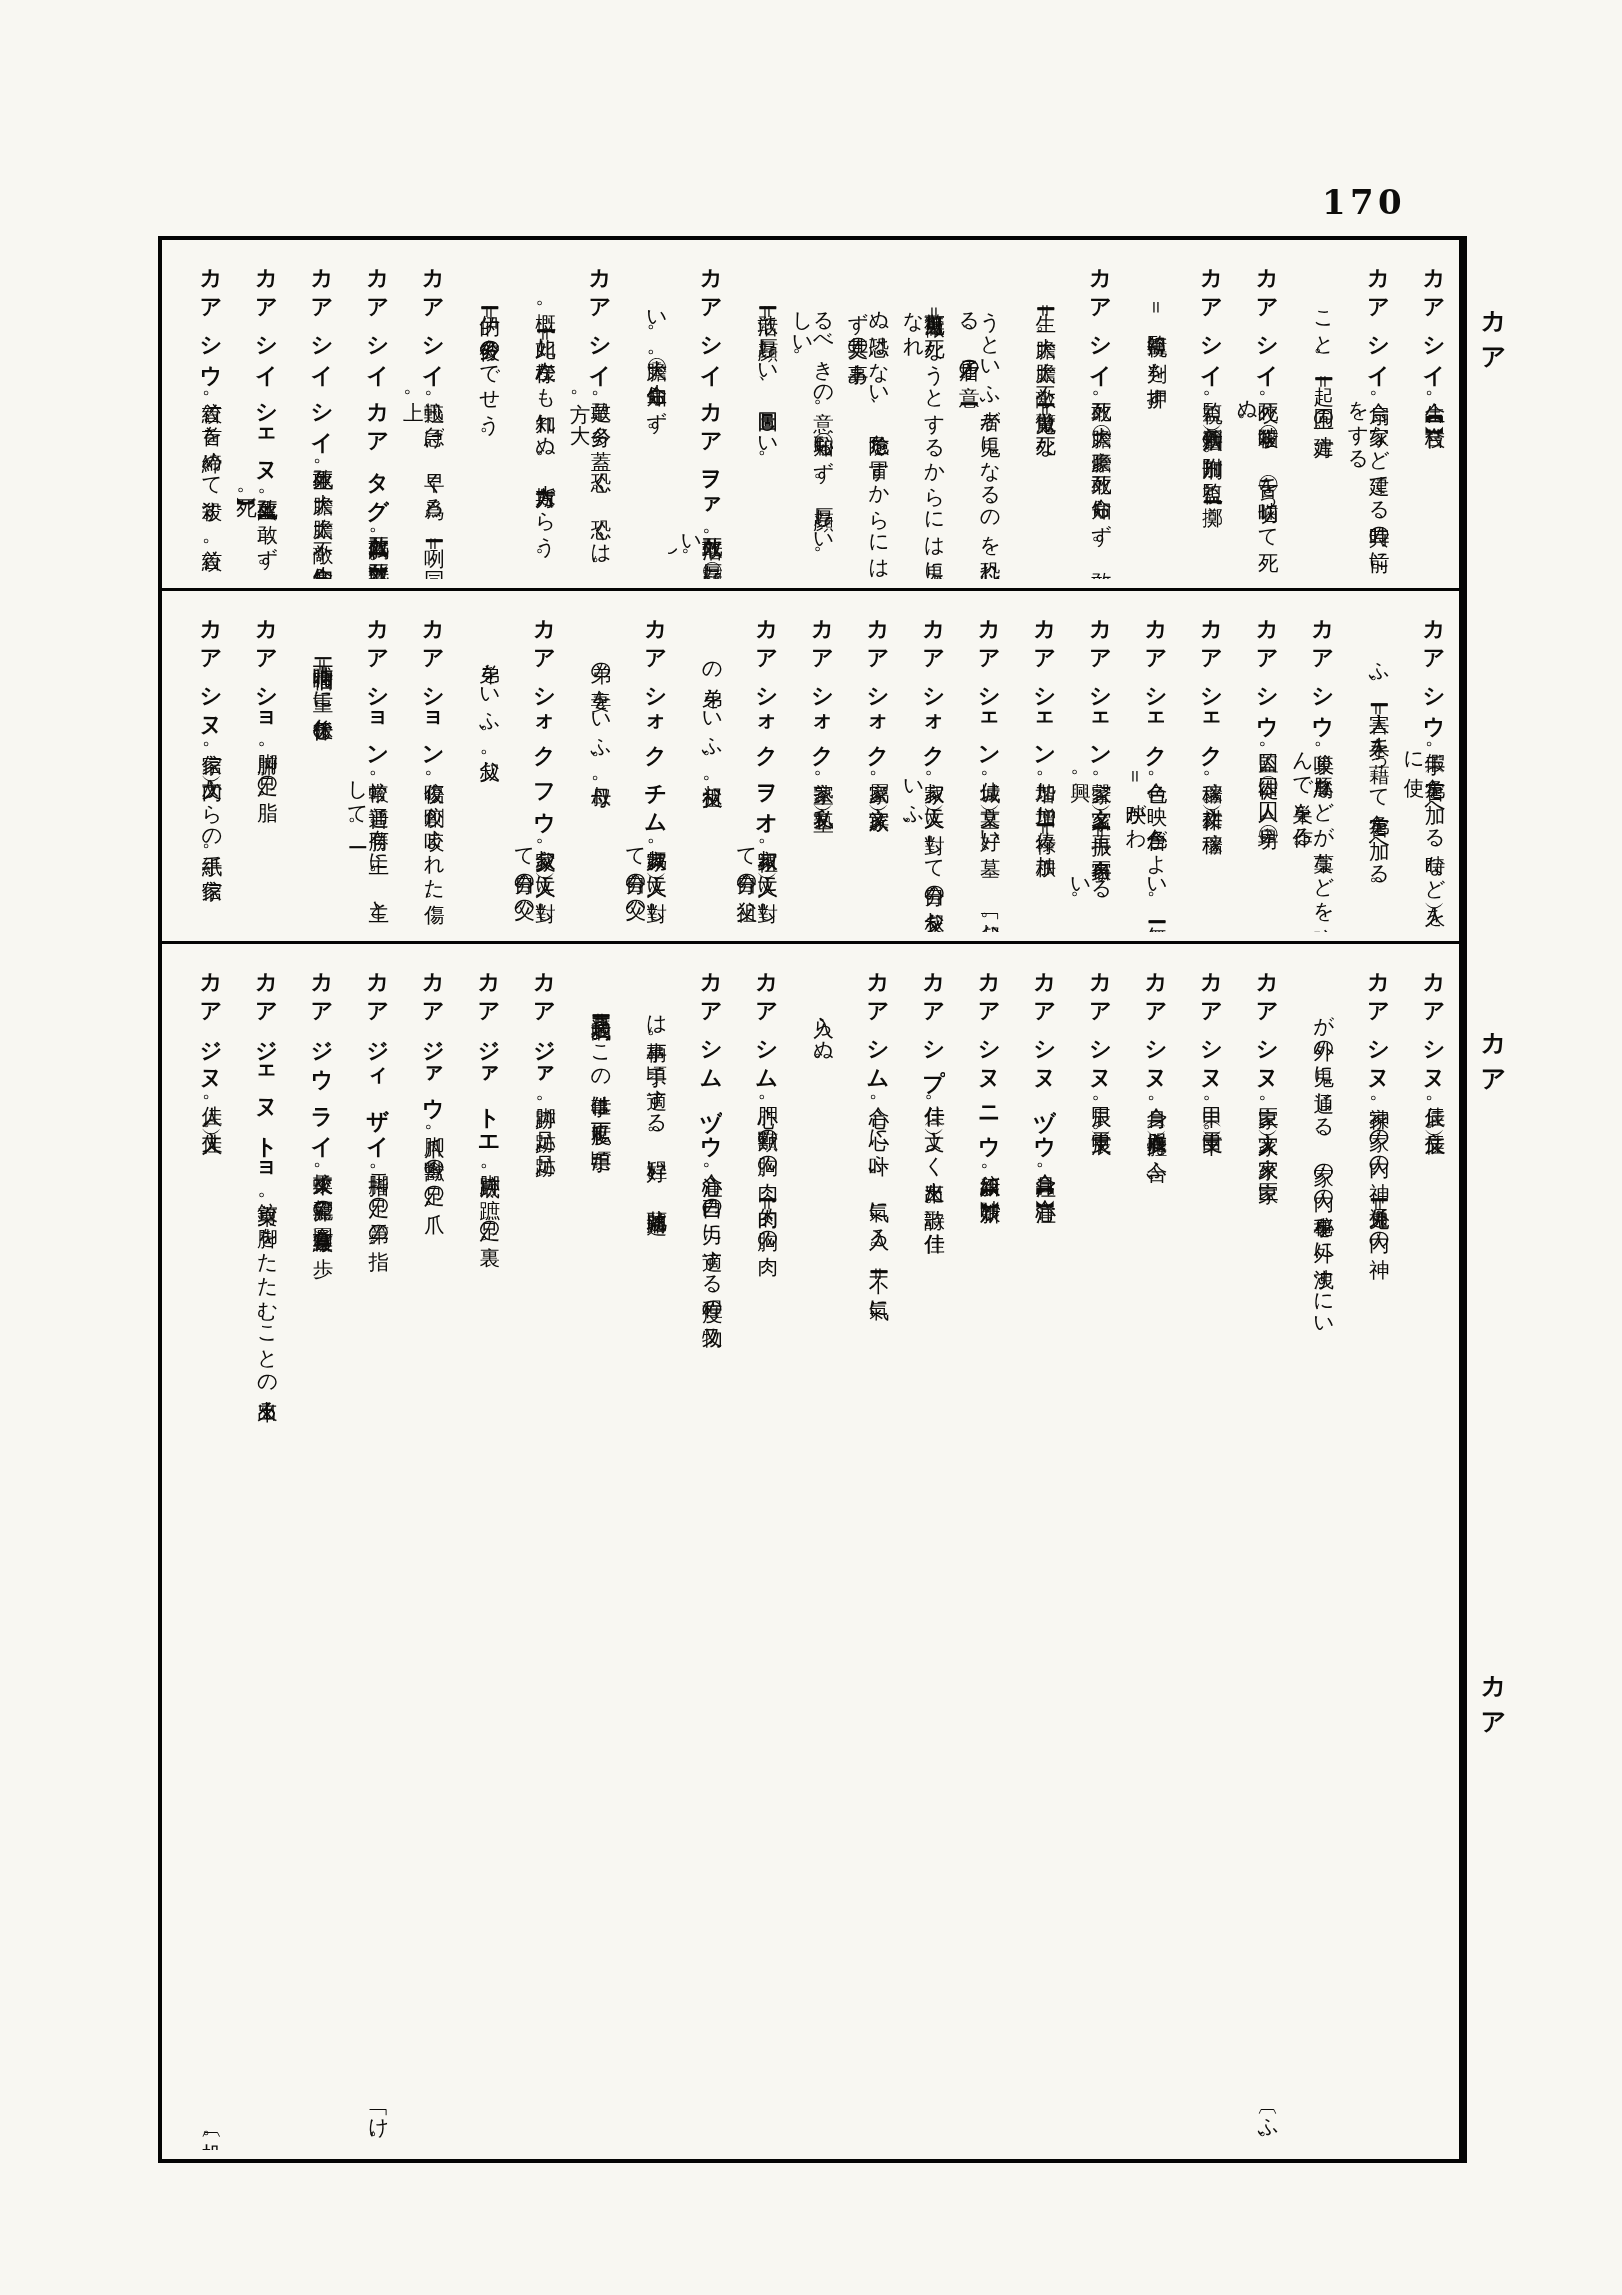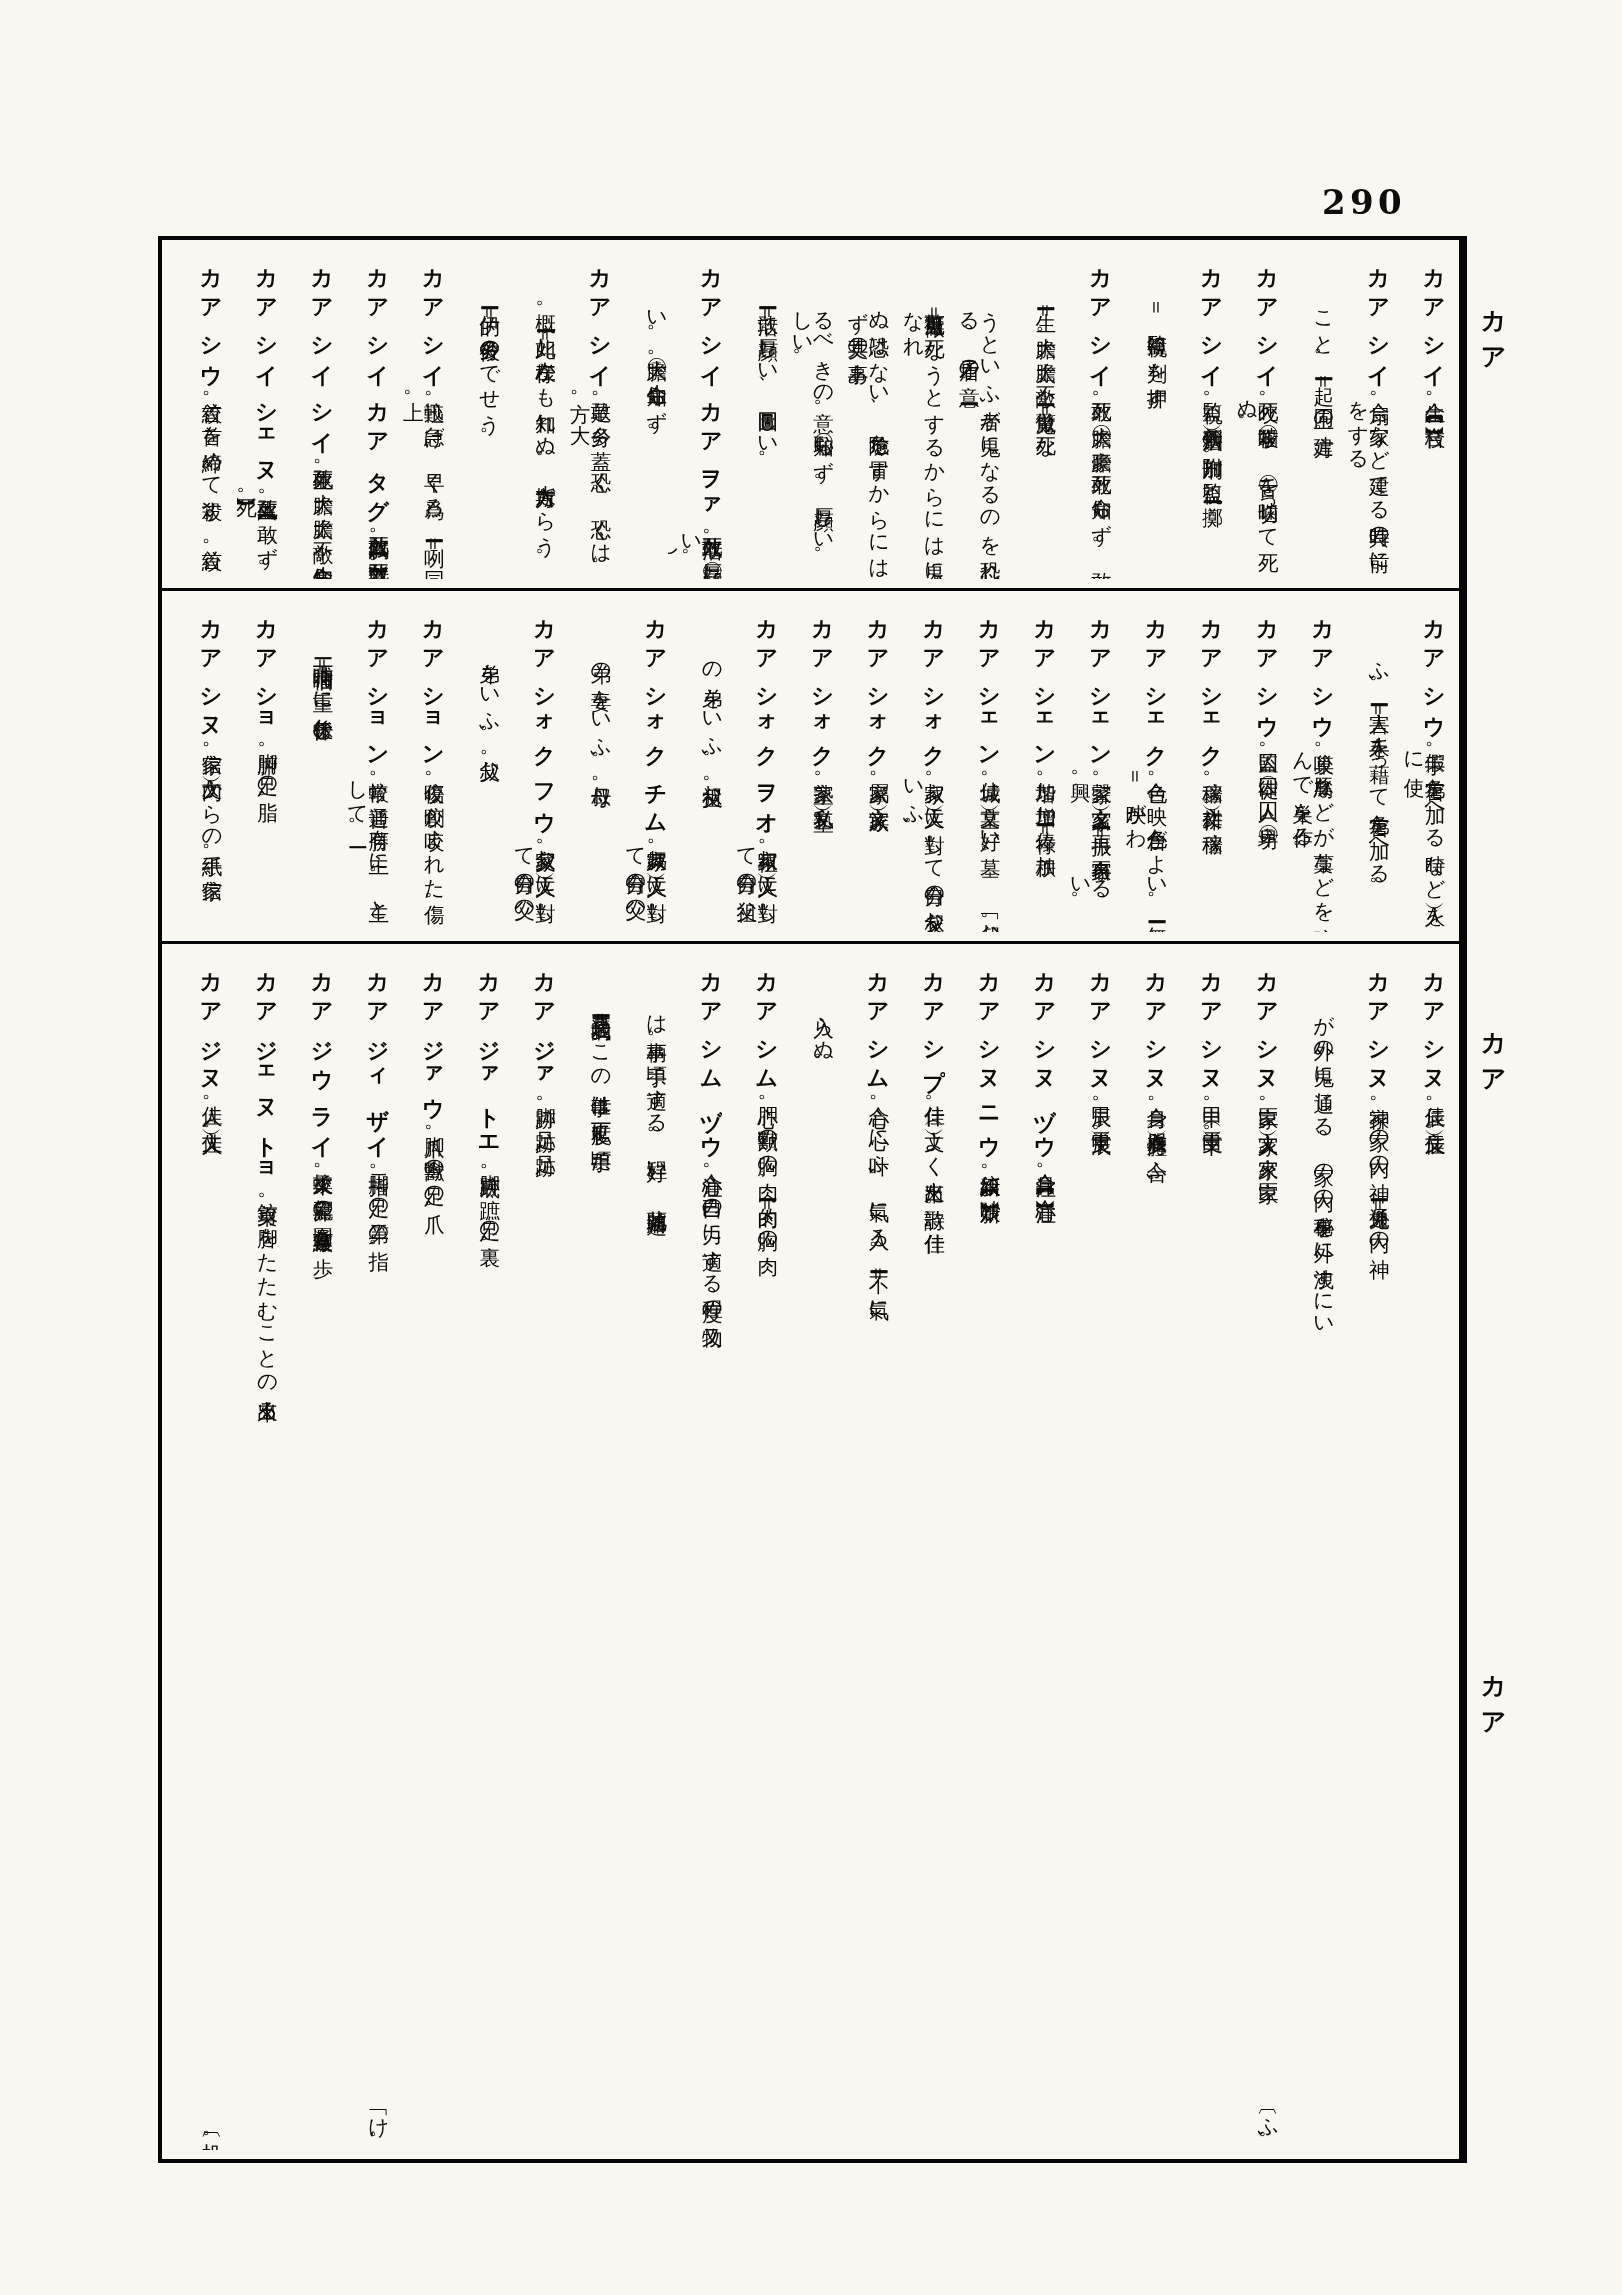--- a/index.html
+++ b/index.html
@@ -48,21 +48,21 @@
     writing-mode:vertical-rl;
     font-size:25px;font-weight:bold;letter-spacing:8.7px;
   }
   .margin-label.m1{top:293px;}
   .margin-label.m2{top:1015px;}
   .margin-label.m3{top:1658px;}
 </style>
 </head>
 <body>
 
-<div class="page-number">290</div>
+<div class="page-number">170</div>
 
 <div class="frame">
   <section class="band b1">
       <div class="col">
         <b class="head">カア シイ</b>
         <span class="body">合生。【合枝】。</span>
       </div>
       <div class="col">
         <b class="head">カア シイ</b>
         <span class="body">合扇。家など建てる時其の前に組合をする</span>

